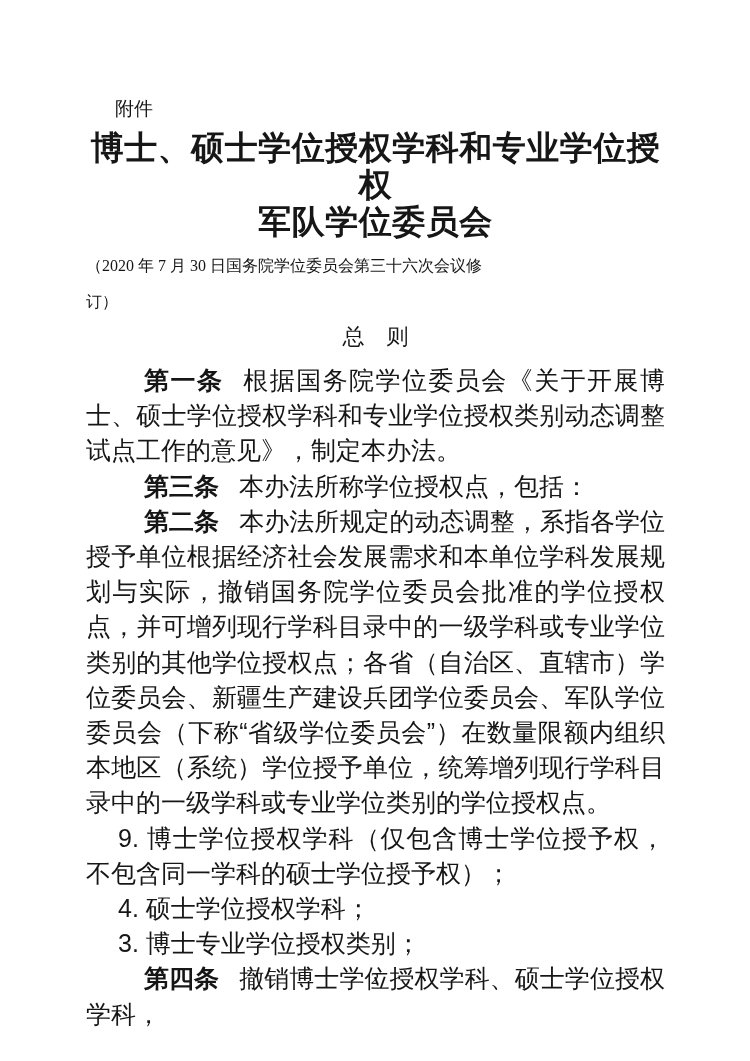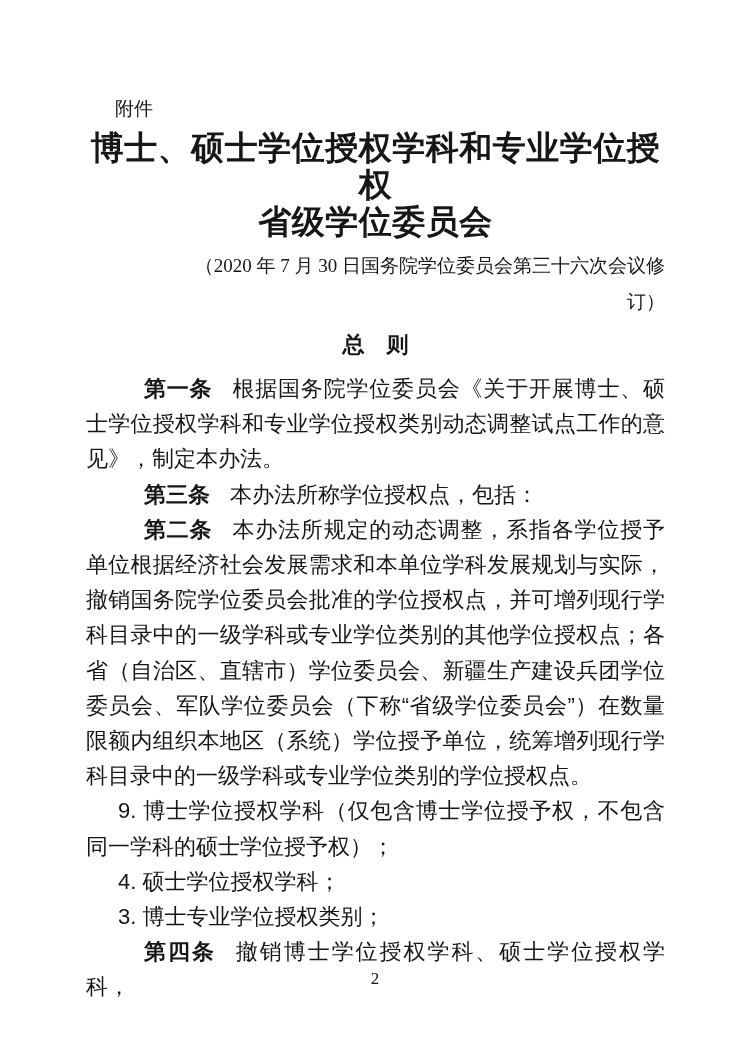--- a/index.html
+++ b/index.html
@@ -27,35 +27,35 @@
   .doc-title {
     margin-top: 7px;
     text-align: center;
     font-weight: bold;
     font-size: 33px;
     line-height: 37px;
     letter-spacing: 0.5px;
   }
   .revision {
     margin-top: 8px;
-    text-align: right;
-    font-size: 19px;
+    text-align: left;
+    font-size: 16px;
     line-height: 36px;
     font-family: "Liberation Serif", "DejaVu Serif", serif;
   }
   .chapter-heading {
-    margin-top: 10px;
+    margin-top: 2px;
     text-align: center;
-    font-weight: bold;
+    font-weight: normal;
     font-size: 22px;
     line-height: 30px;
   }
   .doc-body {
     margin-top: 11px;
-    font-size: 22px;
+    font-size: 25px;
     line-height: 35.2px;
     text-align: justify;
     text-justify: inter-character;
   }
   .para {
     margin: 0;
     text-indent: 58px;
   }
   .para.list {
     text-indent: 32px;
@@ -78,21 +78,21 @@
 </style>
 </head>
 <body>
 
 <div class="page">
 
   <div class="attachment">附件</div>
 
   <div class="doc-title">
     <div>博士、硕士学位授权学科和专业学位授权</div>
-    <div>省级学位委员会</div>
+    <div>军队学位委员会</div>
   </div>
 
   <div class="revision">
     <div>（2020 年 7 月 30 日国务院学位委员会第三十六次会议修</div>
     <div>订）</div>
   </div>
 
   <div class="chapter-heading">总　则</div>
 
   <div class="doc-body">

